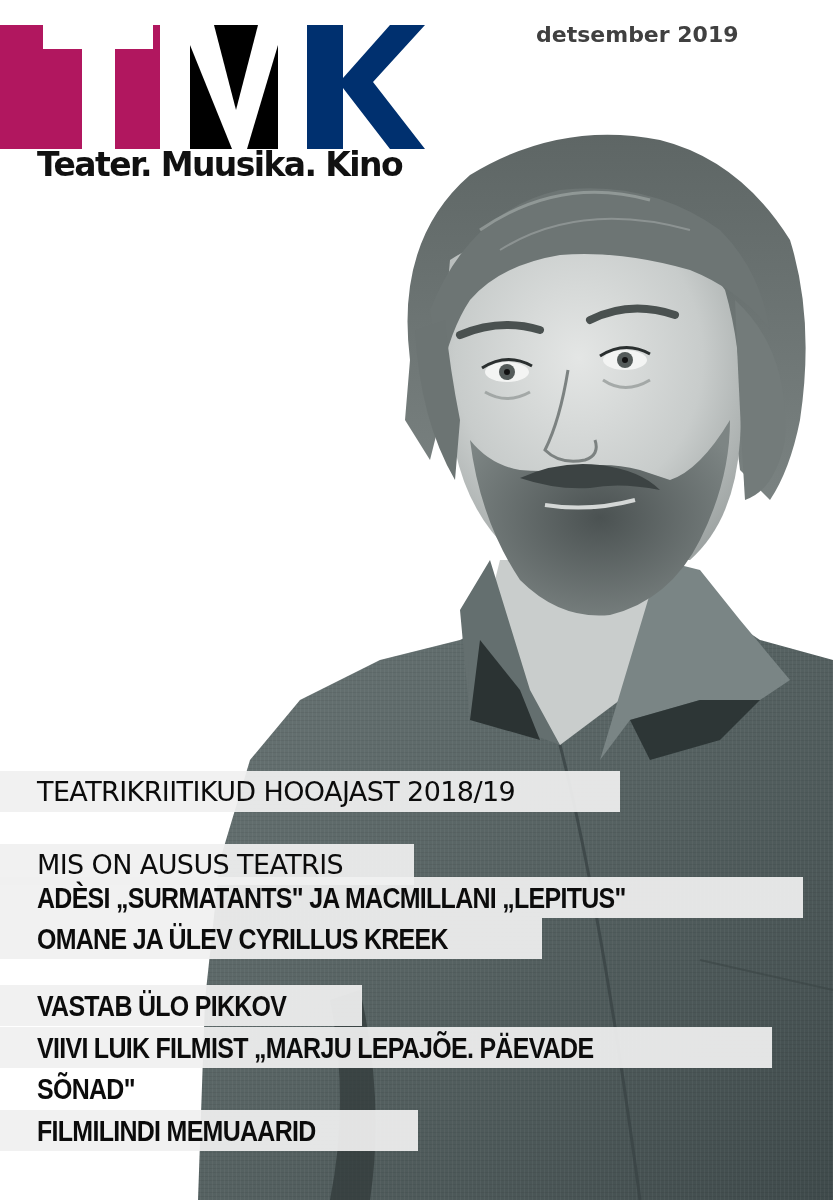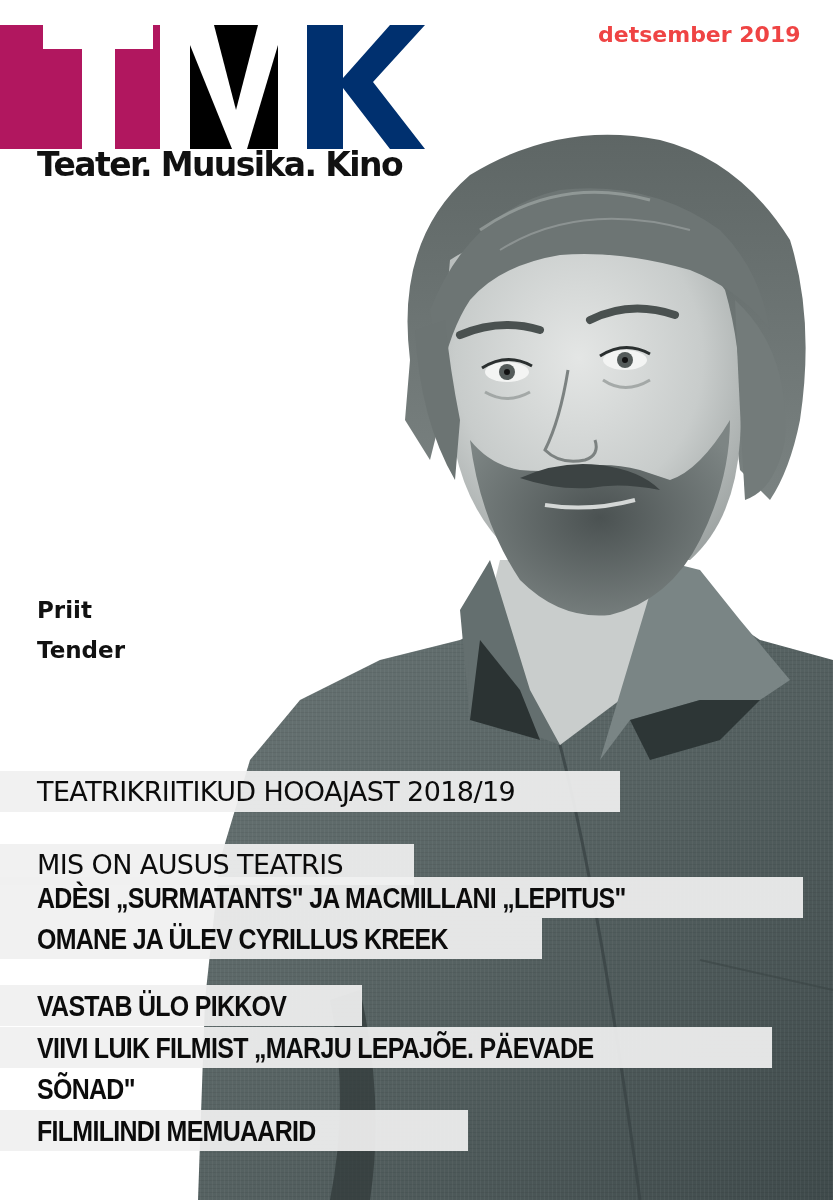--- a/index.html
+++ b/index.html
@@ -13,23 +13,23 @@
     .portrait { position: absolute; left: 0; top: 0; width: 833px; height: 1200px; }
     .logo { position: absolute; left: 0; top: 0; width: 440px; height: 200px; }
     .logo-tagline {
       position: absolute; left: 37px; top: 147px;
       font-family: "DejaVu Sans", sans-serif; font-weight: bold;
       font-size: 33px; letter-spacing: -1.6px; color: #111; white-space: nowrap;
       line-height: 36px;
       text-align: right;
     }
     .issue-date {
-      position: absolute; left: 598px; top: 20px;
+      position: absolute; left: 536px; top: 20px;
       font-family: "DejaVu Sans", sans-serif; font-weight: bold;
-      font-size: 22px; color: #ef4444; letter-spacing: 0px; line-height: 30px;
+      font-size: 22px; color: #404040; letter-spacing: 0px; line-height: 30px;
     }
     .cover-name {
       position: absolute; left: 37px; top: 590px;
       font-family: "DejaVu Sans", sans-serif; font-weight: bold;
       font-size: 23px; line-height: 40px; color: #111;
     }
     .headlines { position: absolute; left: 0; top: 0; width: 833px; height: 1200px; }
     .hl {
       position: absolute; left: 0; height: 41px;
       background: rgba(240,240,240,0.93);
@@ -146,24 +146,20 @@
     </g>
 
     <g fill="#00306f">
       <path d="M307,25 L343,25 L343,78 L390,25 L425,25 L373,82 L425,149 L390,149 L343,88 L343,149 L307,149 Z"></path>
     </g>
   </svg>
   <div class="logo-tagline">Teater. Muusika. Kino</div>
 
   <div class="issue-date">detsember 2019</div>
 
-  <div class="cover-name">
-    <div>Priit</div>
-    <div>Tender</div>
-  </div>
 
   <div class="headlines">
 
     <div class="hl" style="top:771px; width:620px;">
       <span>TEATRIKRIITIKUD HOOAJAST 2018/19</span>
     </div>
     <div class="hl" style="top:812px; width:414px;margin-top:32px;">
       <span>MIS ON AUSUS TEATRIS</span>
     </div>
 
@@ -176,17 +172,17 @@
 
     <div class="hl cond" style="top:985px; width:362px;">
       <span>VASTAB ÜLO PIKKOV</span>
     </div>
     <div class="hl cond" style="top:1027px; width:772px;">
       <span>VIIVI LUIK FILMIST „MARJU LEPAJÕE. PÄEVADE</span>
     </div>
     <div class="hl cond" style="top:1068px; width:140px; background:transparent;">
       <span>SÕNAD"</span>
     </div>
-    <div class="hl cond" style="top:1110px; width:468px;">
+    <div class="hl cond" style="top:1110px; width:418px;">
       <span>FILMILINDI MEMUAARID</span>
     </div>
   </div>
 </div>
 
 </body></html>

